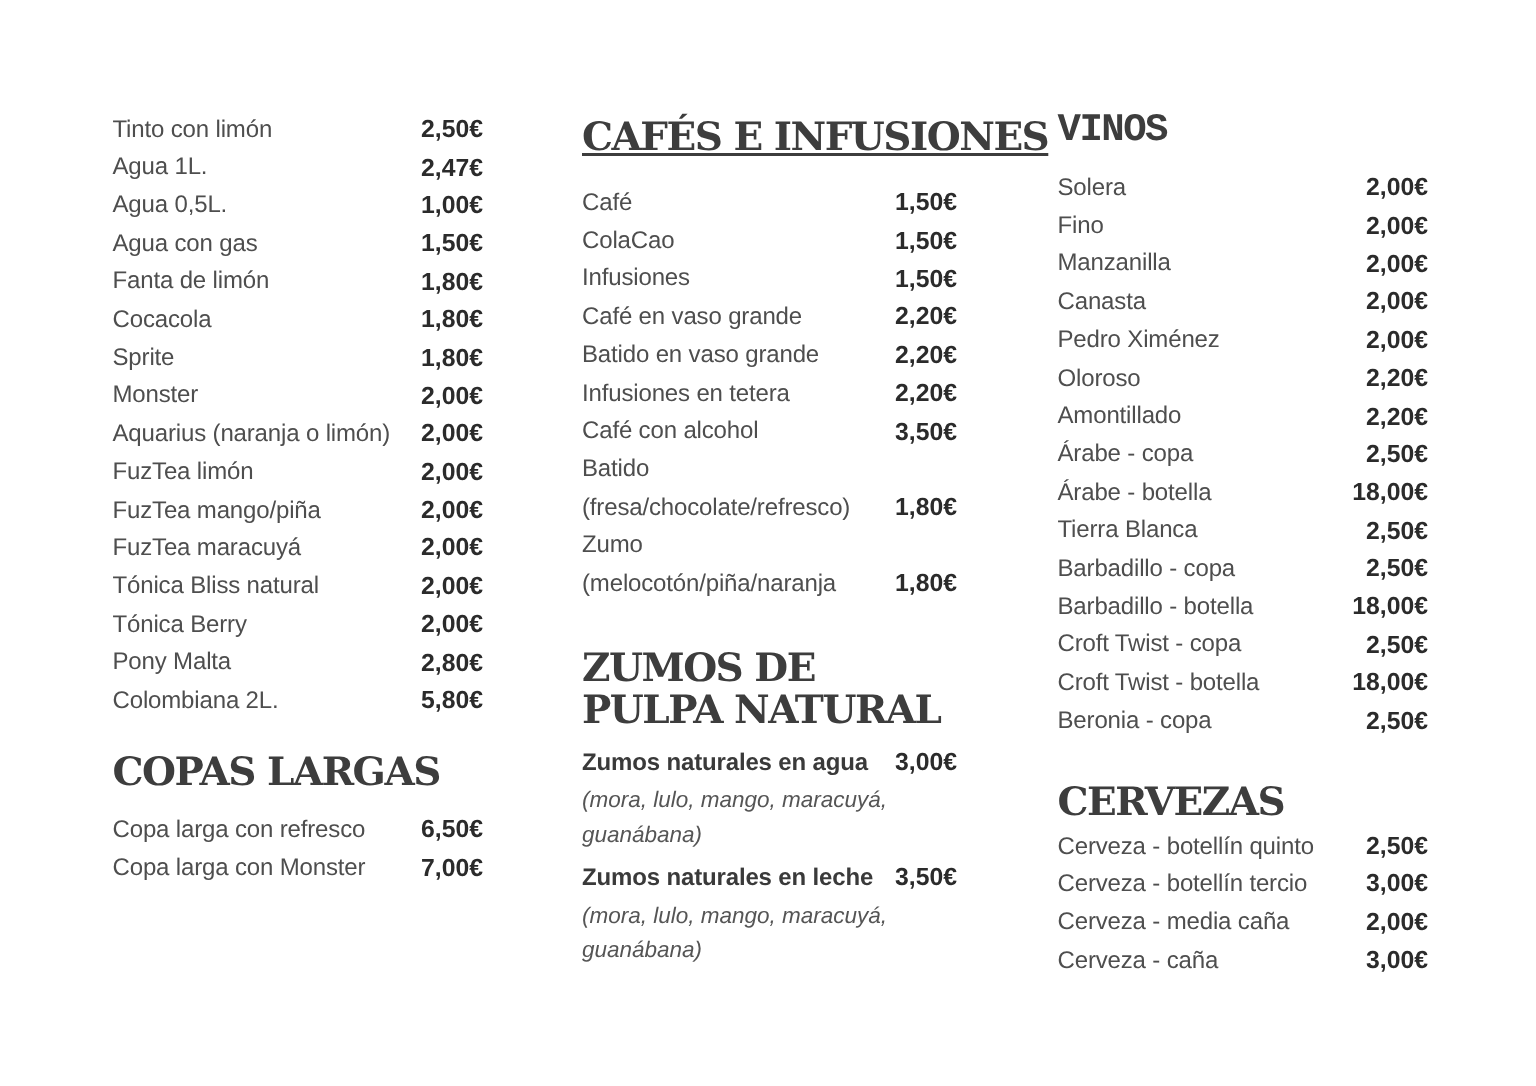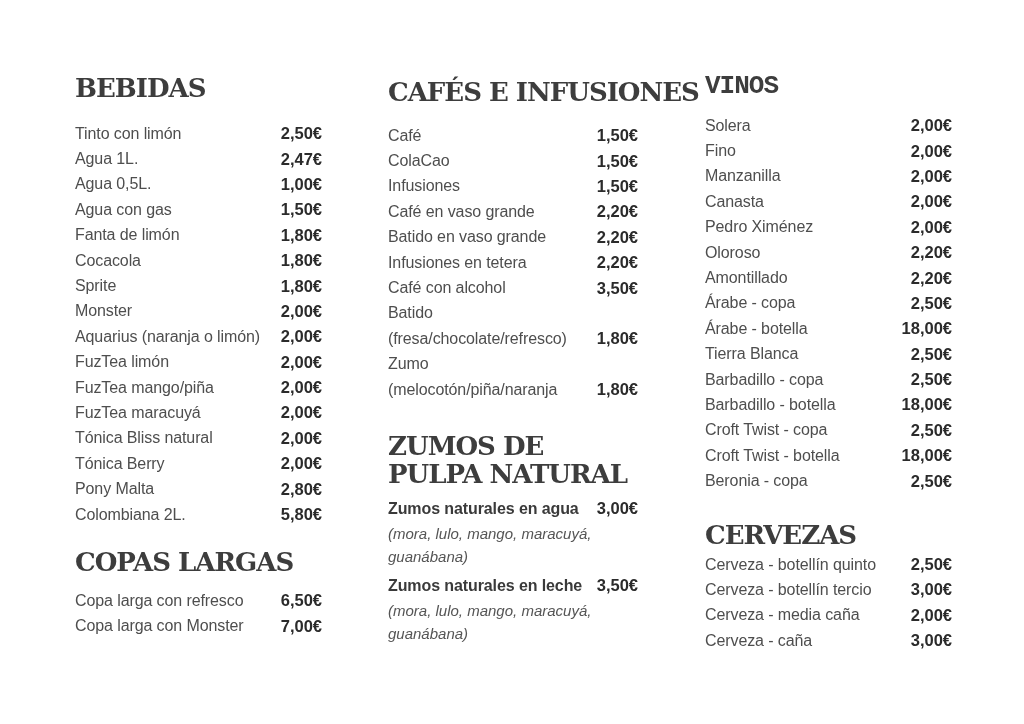--- a/index.html
+++ b/index.html
@@ -11,21 +11,21 @@
   #col3{left:705px;top:72px;width:247px;}
 
   .menu-section{display:block;}
   .section-title{font-family:"DejaVu Serif",serif;font-weight:700;font-size:26px;
                  line-height:28px;letter-spacing:-1px;color:#3d3d3d;margin:0;white-space:nowrap;}
 
   
   #section-bebidas .section-title{margin-bottom:19px;}
   #section-copas-largas{display:block;margin-top:21px;}
   #section-copas-largas .section-title{margin-bottom:12px;}
-  #section-cafes-e-infusiones .section-title{margin-bottom:17px;}
+  #section-cafes-e-infusiones .section-title{margin-bottom:17px;text-decoration:underline;}
   #section-zumos-de-pulpa-natural{display:block;margin-top:30px;}
   #section-zumos-de-pulpa-natural .section-title{margin-bottom:7px;white-space:normal;max-width:250px;}
   #section-vinos .section-title{margin-bottom:13px;font-family:Liberation Mono, monospace;}
   #section-cervezas{display:block;margin-top:27px;}
   #section-cervezas .section-title{margin-bottom:3px;}
 
   .menu-row{display:flex;justify-content:space-between;align-items:center;height:25.4px;
             font-size:16px;color:#4e4e4e;}
   .item-name{white-space:nowrap;letter-spacing:-0.1px;}
   .item-price{font-weight:700;color:#2b2b2b;font-size:16.5px;flex:0 0 auto;padding-left:6px;}
@@ -33,21 +33,20 @@
   .menu-row.bold .item-name{font-weight:700;color:#3a3a3a;}
   .item-note{font-style:italic;font-size:15px;line-height:22.5px;color:#555555;
              max-width:215px;margin:1px 0 4px 0;}
 </style>
 </head>
 <body>
 
 <div class="page">
   <div class="menu-col" id="col1">
       <section class="menu-section" id="section-bebidas">
-        <h2 class="section-title">BEBIDAS</h2>
         <div class="menu-row">
           <span class="item-name">Tinto con limón</span>
           <span class="item-price">2,50€</span>
         </div>
         <div class="menu-row">
           <span class="item-name">Agua 1L.</span>
           <span class="item-price">2,47€</span>
         </div>
         <div class="menu-row">
           <span class="item-name">Agua 0,5L.</span>

